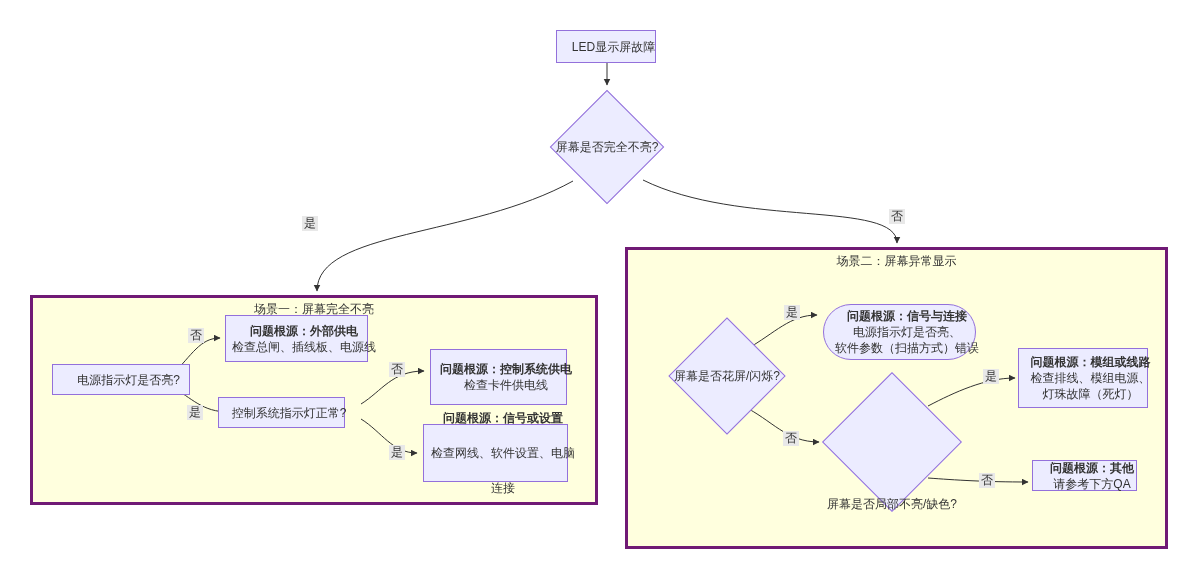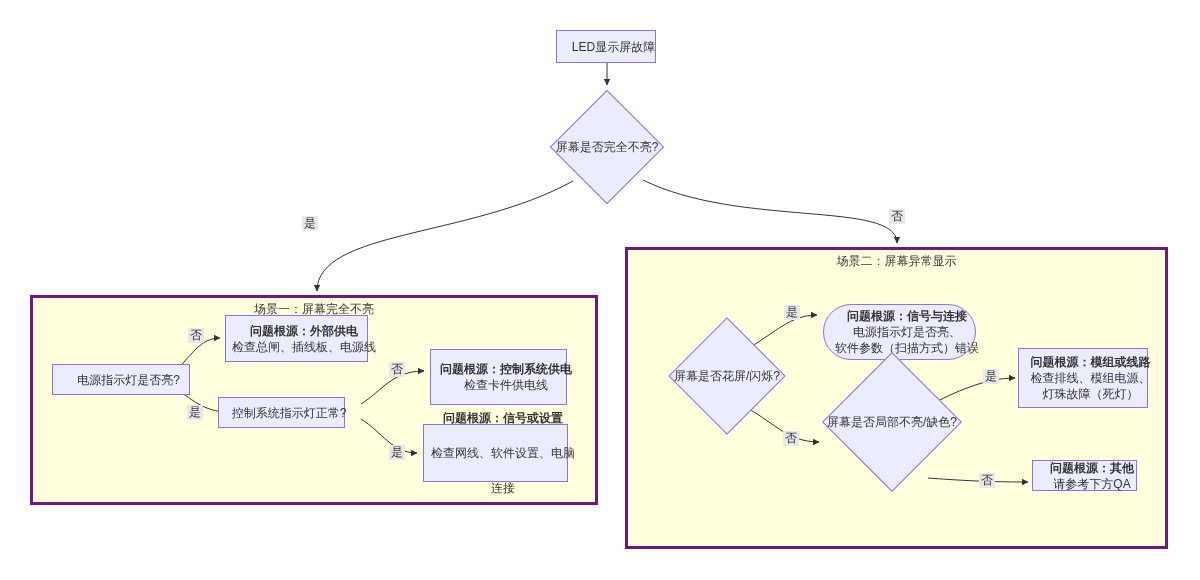--- a/index.html
+++ b/index.html
@@ -110,21 +110,21 @@
     <div class="diamond-shape" style="width:83px;height:83px;"></div>
     <span class="diamond-text">屏幕是否花屏/闪烁?</span>
   </div>
 
   <div class="node" style="left:823px;top:304px;width:153px;height:56px;border-radius:28px;">
     <span class="line bold">问题根源：信号与连接</span>
     <span class="line">电源指示灯是否亮、</span>
     <span class="line">软件参数（扫描方式）错误</span>
   </div>
 
-  <div class="diamond" style="left:822px;top:352px;width:140px;height:140px;">
+  <div class="diamond" style="left:822px;top:372px;width:140px;height:140px;align-items:flex-end;">
     <div class="diamond-shape" style="width:99px;height:99px;"></div>
     <span class="diamond-text">屏幕是否局部不亮/缺色?</span>
   </div>
 
   <div class="node" style="left:1018px;top:348px;width:130px;height:60px;">
     <span class="line bold">问题根源：模组或线路</span>
     <span class="line">检查排线、模组电源、</span>
     <span class="line">灯珠故障（死灯）</span>
   </div>
 

